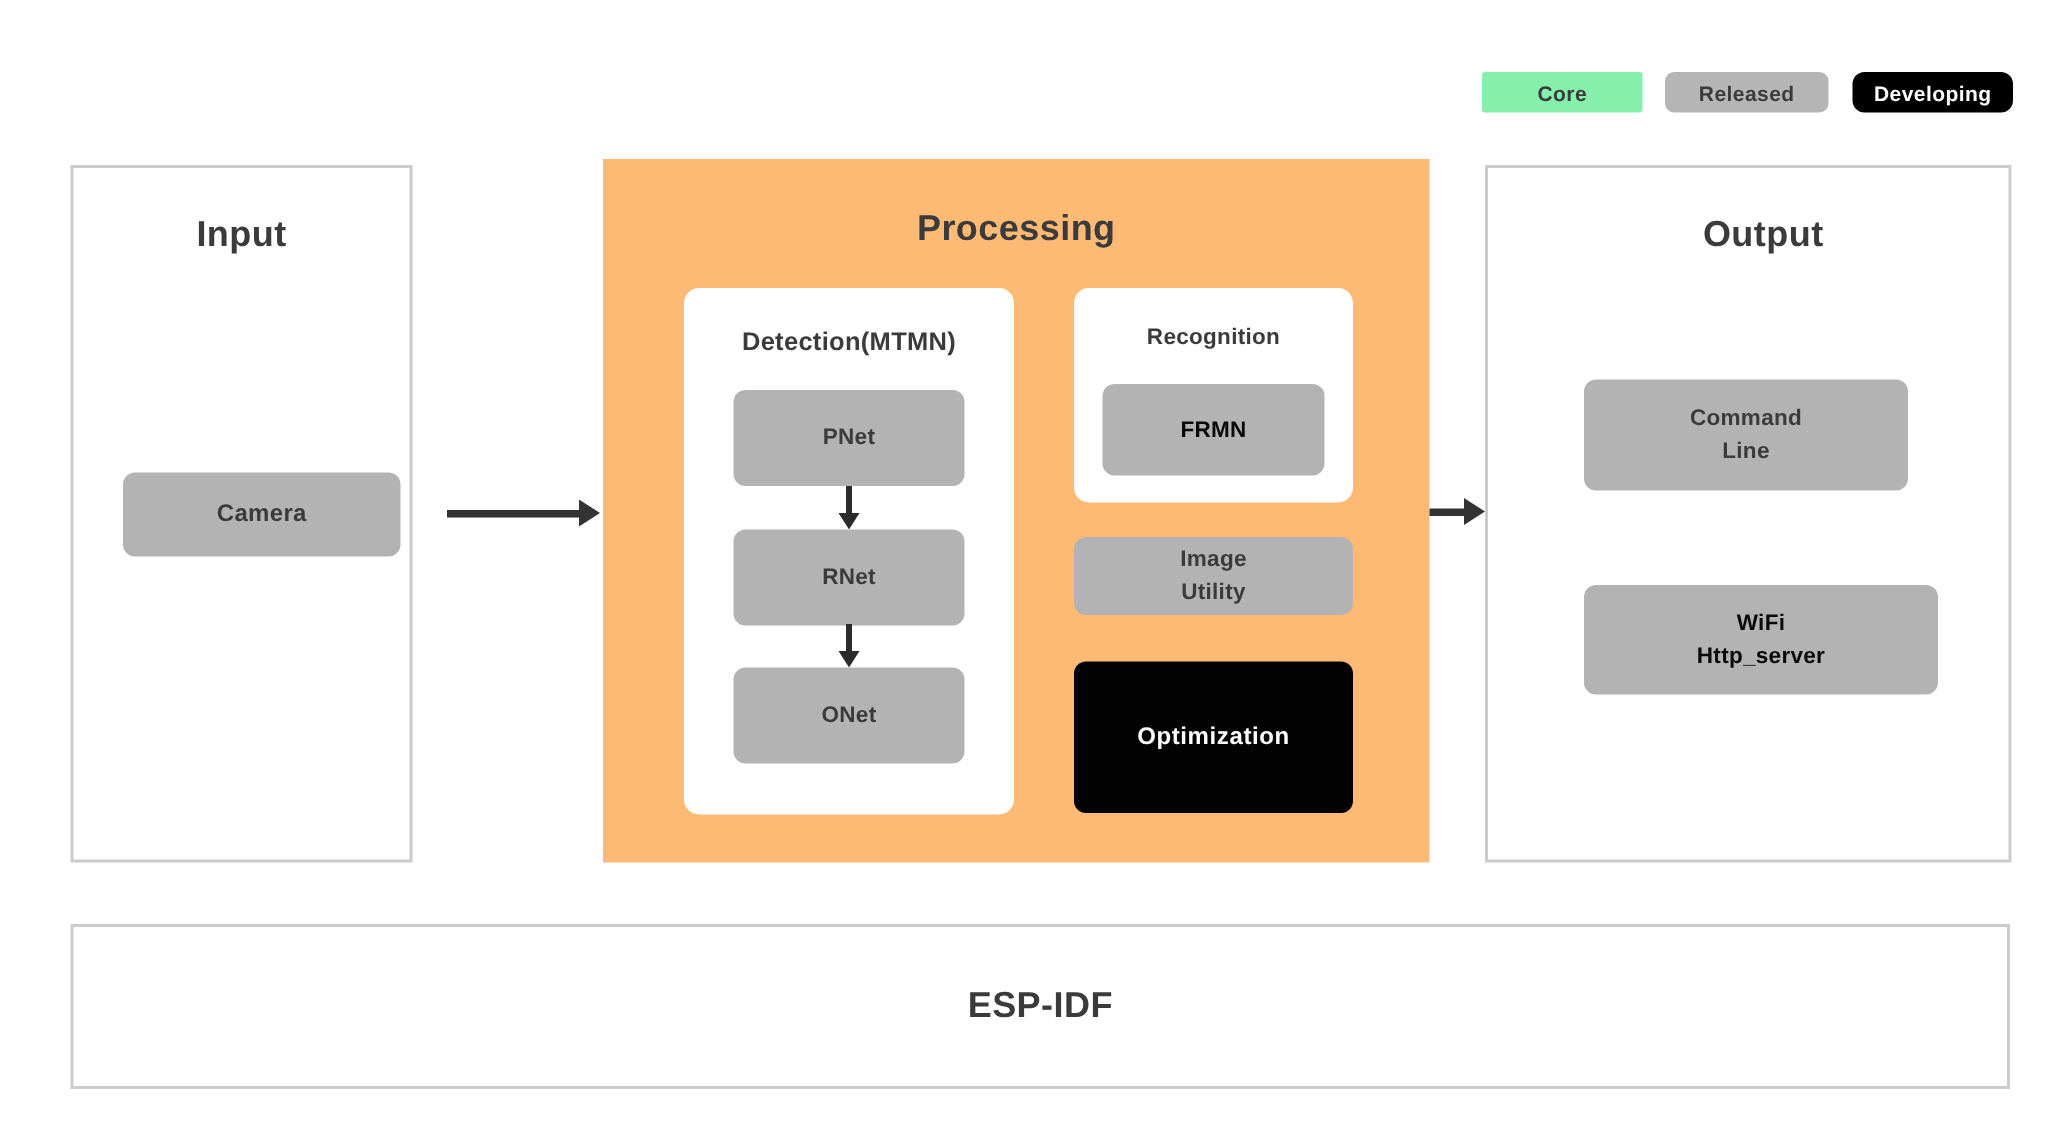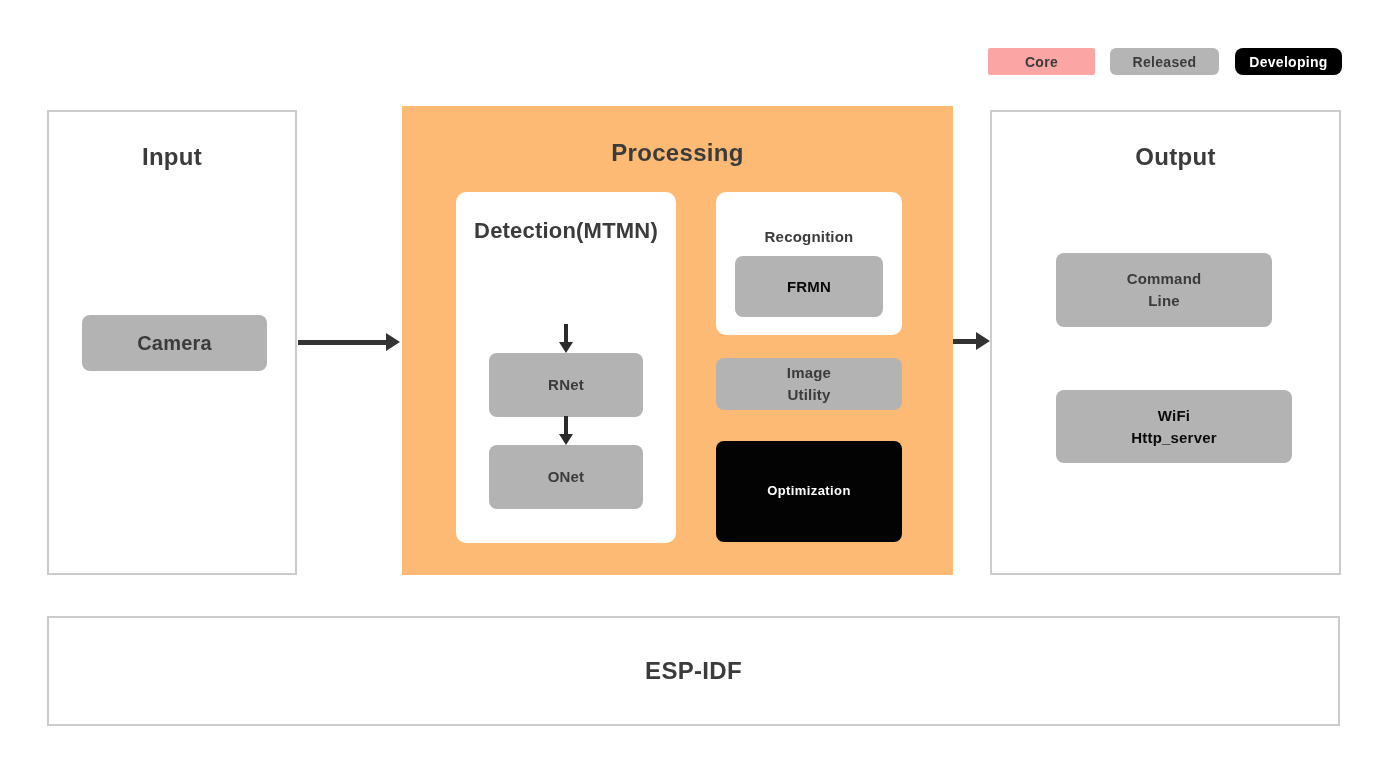--- a/index.html
+++ b/index.html
@@ -12,32 +12,32 @@
   .canvas { position: absolute; inset: 0; }
 
   
   .legend { position: absolute; top: 48px; left: 988px; width: 354px; height: 27px; }
   .chip {
     position: absolute; top: 0; height: 27px;
     display: flex; align-items: center; justify-content: center;
     font-weight: bold; font-size: 14px; color: #3b3b3b;
     letter-spacing: 0.3px;
   }
-  .chip-core { left: 0; width: 107px; background: #fca5a5; border-radius: 2px; }
+  .chip-core { left: 0; width: 107px; background: #86efac; border-radius: 2px; }
   .chip-released { left: 122px; width: 109px; background: #b5b5b5; border-radius: 6px; }
   .chip-developing { left: 247px; width: 107px; background: #000000; color: #ffffff; border-radius: 8px; text-align: center; }
 
   
   .panel { position: absolute; background: #ffffff; border: 2px solid #cccccc; }
   .panel-title {
     text-align: center; font-weight: bold; font-size: 24px; color: #3b3b3b;
     letter-spacing: 0.3px;
   }
 
-  .panel-input  { left: 47px;  top: 110px; width: 250px; height: 465px; }
+  .panel-input  { left: 47px;  top: 110px; width: 228px; height: 465px; }
   .panel-input .panel-title { margin-top: 31px; }
 
   .panel-processing {
     left: 402px; top: 106px; width: 551px; height: 469px;
     background: #fdba74; border: none;
   }
   .panel-processing .panel-title { margin-top: 33px; }
 
   .panel-output { left: 990px; top: 110px; width: 351px; height: 465px; }
   .panel-output .panel-title { margin-top: 31px; margin-left: 20px; }
@@ -46,44 +46,44 @@
   .panel-base .panel-title {
     position: absolute; left: 0; right: 0; top: 50%; transform: translateY(-50%);
   }
 
   
   .subpanel { position: absolute; background: #ffffff; border-radius: 10px; }
   .subpanel-title {
     text-align: center; font-weight: bold; color: #3b3b3b; letter-spacing: 0.2px;
   }
   .subpanel-detection { left: 54px; top: 86px; width: 220px; height: 351px; }
-  .subpanel-detection .subpanel-title { margin-top: 26px; font-size: 22px; }
+  .subpanel-detection .subpanel-title { margin-top: 26px; font-size: 17px; }
   .subpanel-recognition { left: 314px; top: 86px; width: 186px; height: 143px; }
-  .subpanel-recognition .subpanel-title { margin-top: 36px; font-size: 15px; }
+  .subpanel-recognition .subpanel-title { margin-top: 24px; font-size: 15px; }
 
   
   .node {
     position: absolute; background: #b3b3b3; border-radius: 8px;
     display: flex; align-items: center; justify-content: center;
     font-weight: bold; font-size: 15px; color: #3b3b3b;
     text-align: center; white-space: pre-line; line-height: 1.45;
     letter-spacing: 0.2px;
   }
-  .node-camera { left: 33px; top: 203px; width: 185px; height: 56px; font-size: 20px; }
+  .node-camera { left: 33px; top: 203px; width: 185px; height: 56px; font-size: 16px; }
 
   .node-pnet { left: 33px; top: 68px;  width: 154px; height: 64px; }
   .node-rnet { left: 33px; top: 161px; width: 154px; height: 64px; }
   .node-onet { left: 33px; top: 253px; width: 154px; height: 64px; }
 
   .node-frmn { left: 19px; top: 64px; width: 148px; height: 61px; color: #0a0a0a; }
 
   .node-image-utility { left: 314px; top: 252px; width: 186px; height: 52px; }
   .node-optimization {
     left: 314px; top: 335px; width: 186px; height: 101px;
-    background: #030303; color: #ffffff; font-size: 13px; letter-spacing: 0.4px;
+    background: #030303; color: #ffffff; font-size: 16px; letter-spacing: 0.4px;
   }
 
   .node-command-line { left: 64px; top: 141px; width: 216px; height: 74px; }
   .node-wifi { left: 64px; top: 278px; width: 236px; height: 73px; color: #0a0a0a; }
 
   
   .harrow { position: absolute; height: 18px; }
   .harrow .shaft {
     position: absolute; left: 0; top: 6.5px; height: 5px; background: #333333;
   }
@@ -136,20 +136,21 @@
   <div class="harrow harrow-1">
     <div class="shaft"></div>
     <div class="head"></div>
   </div>
 
   <div class="panel panel-processing">
     <div class="panel-title">Processing</div>
 
     <div class="subpanel subpanel-detection">
       <div class="subpanel-title">Detection(MTMN)</div>
+      <div class="node node-pnet">PNet</div>
       <div class="varrow varrow-1">
         <div class="shaft"></div>
         <div class="head"></div>
       </div>
       <div class="node node-rnet">RNet</div>
       <div class="varrow varrow-2">
         <div class="shaft"></div>
         <div class="head"></div>
       </div>
       <div class="node node-onet">ONet</div>

